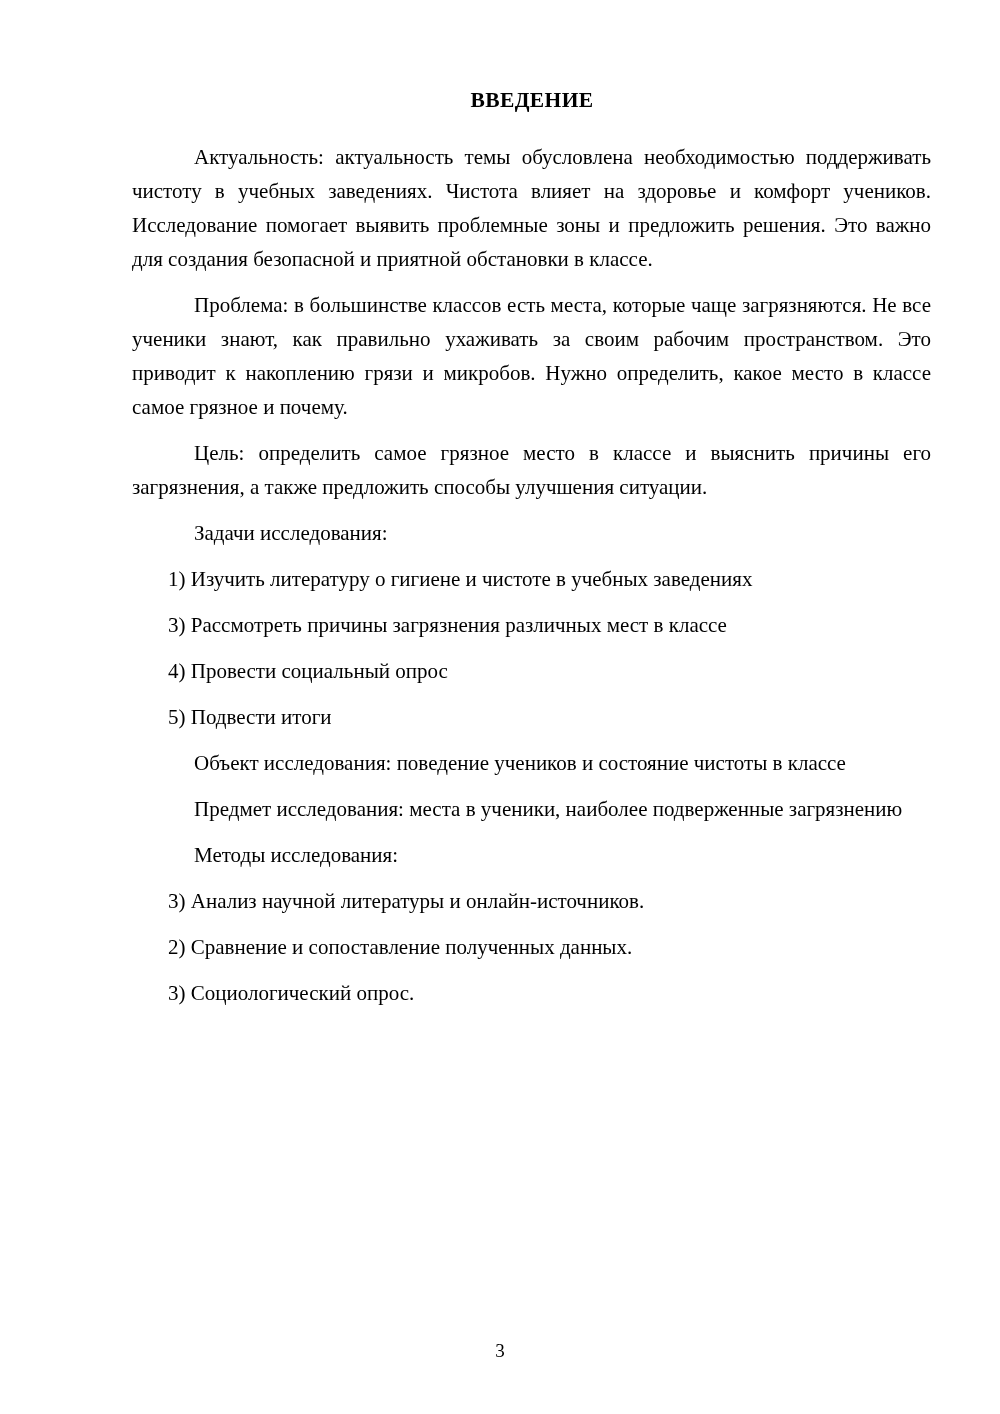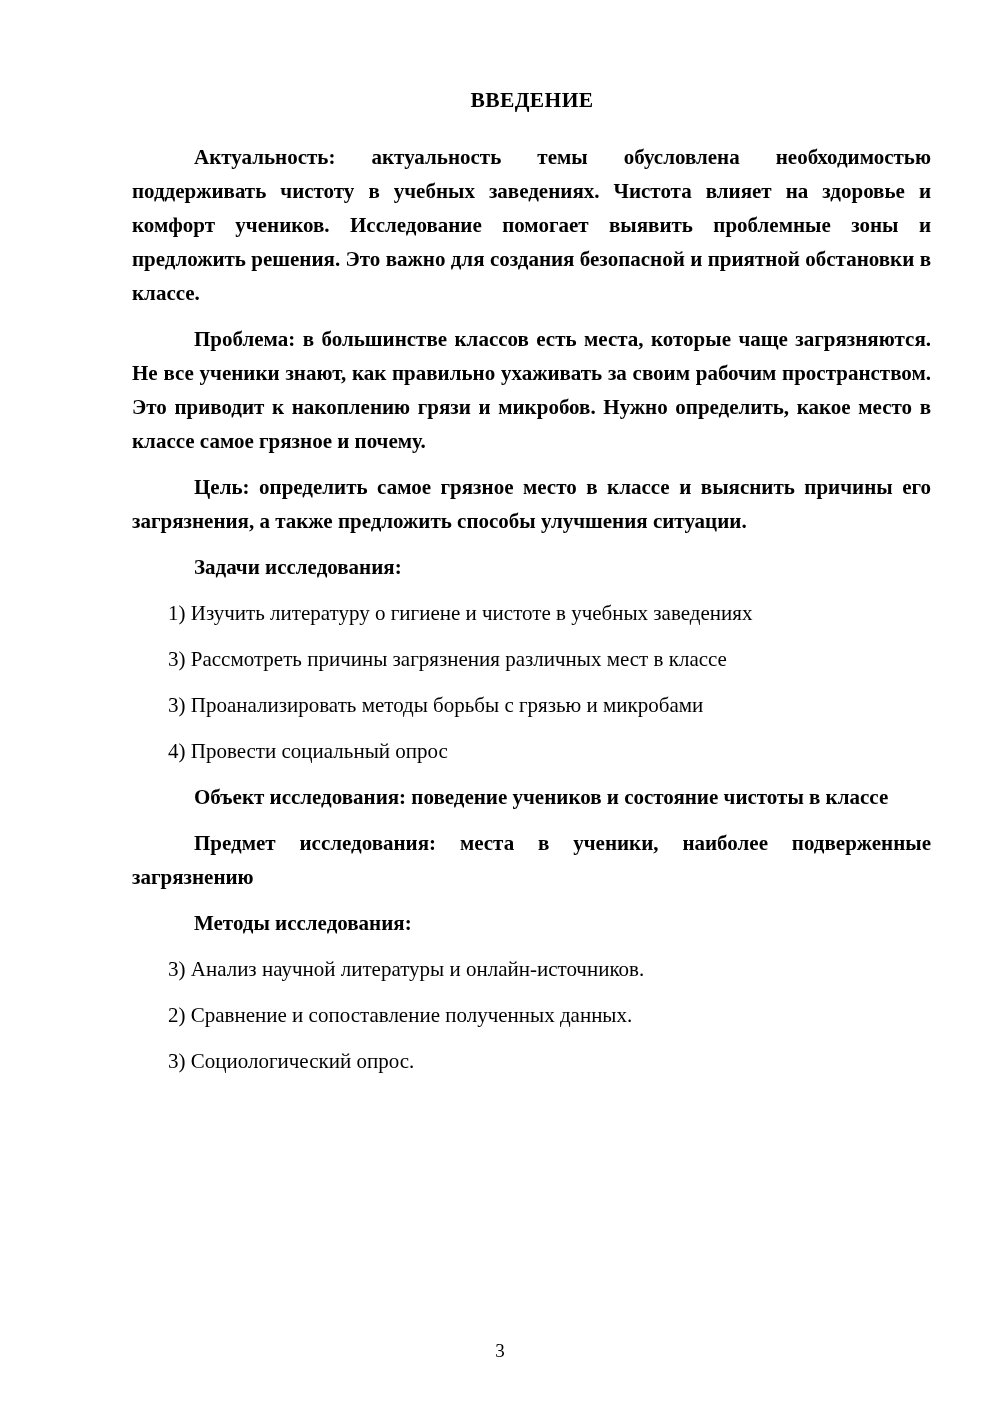--- a/index.html
+++ b/index.html
@@ -30,21 +30,20 @@
     margin: 0 0 26px 0;
     line-height: 1.2;
   }
   .para {
     font-size: 21px;
     line-height: 1.62;
     text-align: justify;
     text-indent: 62px;
     margin: 0 1px 12px 0;
     hyphens: none;
-    font-weight: bold;
   }
   .list-item {
     font-size: 21px;
     line-height: 1.62;
     text-align: left;
     text-indent: 0;
     margin: 0 0 12px 0;
     padding-left: 36px;
   }
   .page-number {
@@ -64,22 +63,22 @@
 
   <h1 class="doc-title">ВВЕДЕНИЕ</h1>
 
   <p class="para">Актуальность: актуальность темы обусловлена необходимостью поддерживать чистоту в учебных заведениях. Чистота влияет на здоровье и комфорт учеников. Исследование помогает выявить проблемные зоны и предложить решения. Это важно для создания безопасной и приятной обстановки в классе.</p>
   <p class="para">Проблема: в большинстве классов есть места, которые чаще загрязняются. Не все ученики знают, как правильно ухаживать за своим рабочим пространством. Это приводит к накоплению грязи и микробов. Нужно определить, какое место в классе самое грязное и почему.</p>
   <p class="para">Цель: определить самое грязное место в классе и выяснить причины его загрязнения, а также предложить способы улучшения ситуации.</p>
   <p class="para">Задачи исследования:</p>
 
   <p class="list-item">1) Изучить литературу о гигиене и чистоте в учебных заведениях</p>
   <p class="list-item">3) Рассмотреть причины загрязнения различных мест в классе</p>
-  <p class="list-item">3) Проанализировать методы борьбы с грязью и микробами</p>
   <p class="list-item">4) Провести социальный опрос</p>
+  <p class="list-item">5) Подвести итоги</p>
 
   <p class="para">Объект исследования: поведение учеников и состояние чистоты в классе</p>
   <p class="para">Предмет исследования: места в ученики, наиболее подверженные загрязнению</p>
   <p class="para">Методы исследования:</p>
 
   <p class="list-item">3) Анализ научной литературы и онлайн-источников.</p>
   <p class="list-item">2) Сравнение и сопоставление полученных данных.</p>
   <p class="list-item">3) Социологический опрос.</p>
 
   <div class="page-number">3</div>

